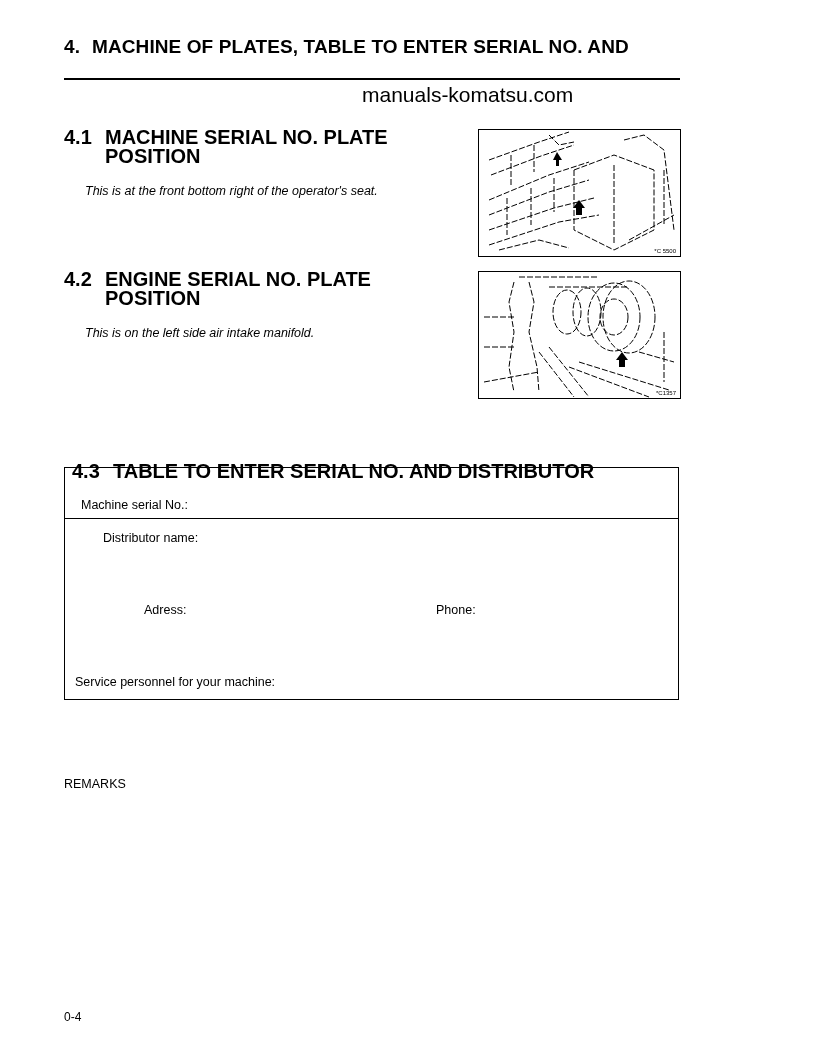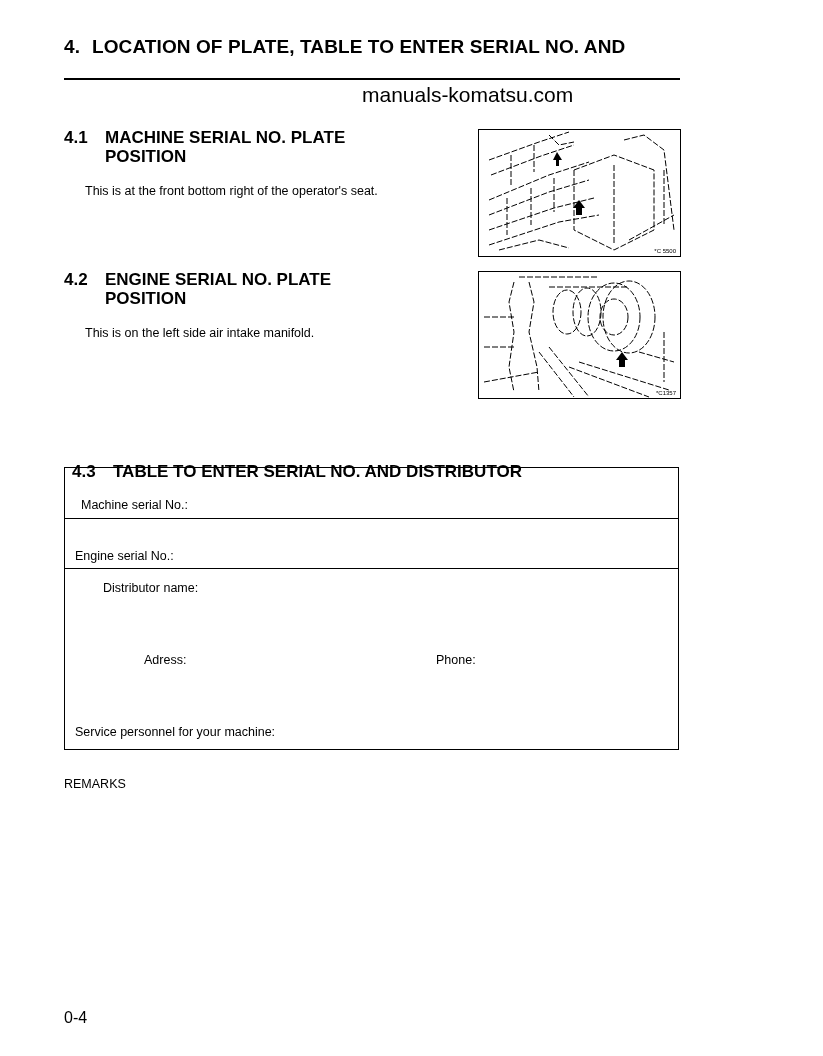--- a/index.html
+++ b/index.html
@@ -38,30 +38,31 @@
       left: 362px; top: 83px;
       font-size: 21px;
       line-height: 24px;
       font-family: "Liberation Sans", sans-serif;
       color: #000;
     }
 
     
     .sub-heading {
       font-weight: bold;
-      font-size: 17px;
+      font-size: 20px;
       line-height: 19px;
       font-family: "Liberation Sans", sans-serif;
     }
     .sub-heading .num { display: inline-block; width: 41px; }
     .sub-heading .indent { padding-left: 41px; }
     .body-text {
       font-size: 12.5px;
       line-height: 15px;
       font-family: "Liberation Sans", sans-serif;
+      font-style: italic;
     }
 
     
     .figure {
       border: 1px solid #000;
       background: #fff;
       overflow: hidden;
     }
     .figure svg { display: block; }
     .fig-code {
@@ -91,29 +92,29 @@
       font-family: "Liberation Sans", sans-serif;
     }
 
     .remarks {
       left: 64px; top: 777px;
       font-size: 12.5px;
       line-height: 15px;
     }
     .page-num {
       left: 64px; top: 1010px;
-      font-size: 16px;
+      font-size: 12px;
       line-height: 15px;
     }
   </style>
 </head>
 <body>
 
 <div class="abs main-heading">
-  <div><span class="num">4.</span><span>LOCATION OF PLATE, TABLE TO ENTER SERIAL NO. AND</span></div>
+  <div><span class="num">4.</span><span>MACHINE OF PLATES, TABLE TO ENTER SERIAL NO. AND</span></div>
 </div>
 <div class="abs heading-rule"></div>
 <div class="abs watermark">manuals-komatsu.com</div>
 
 <div class="abs sub-heading" style="left:64px; top:128px;">
   <div><span class="num">4.1</span><span>MACHINE SERIAL NO. PLATE</span></div>
   <div class="indent">POSITION</div>
 </div>
 <div class="abs body-text" style="left:85px; top:184px;">This is at the front bottom right of the operator's seat.</div>
 
@@ -187,23 +188,20 @@
 </div>
 
 <div class="abs sub-heading" style="left:72px; top:432px;margin-top:30px;">
   <span class="num">4.3</span><span>TABLE TO ENTER SERIAL NO. AND DISTRIBUTOR</span>
 </div>
 
 <div class="abs serial-table">
   <div class="row" style="height:51px;">
     <span class="row-label" style="left:10px; top:30px;margin-left:6px;">Machine serial No.:</span>
   </div>
-  <div class="row" style="height:50px;">
-    <span class="row-label" style="left:10px; top:30px;">Engine serial No.:</span>
-  </div>
   <div class="row" style="height:180px;">
     <span class="row-label" style="left:10px; top:12px;margin-left:28px;">Distributor name:</span>
     <span class="row-label" style="left:79px; top:84px;">Adress:</span>
     <span class="row-label" style="left:371px; top:84px;">Phone:</span>
     <span class="row-label" style="left:10px; top:156px;">Service personnel for your machine:</span>
   </div>
 </div>
 
 <div class="abs remarks">REMARKS</div>
 

